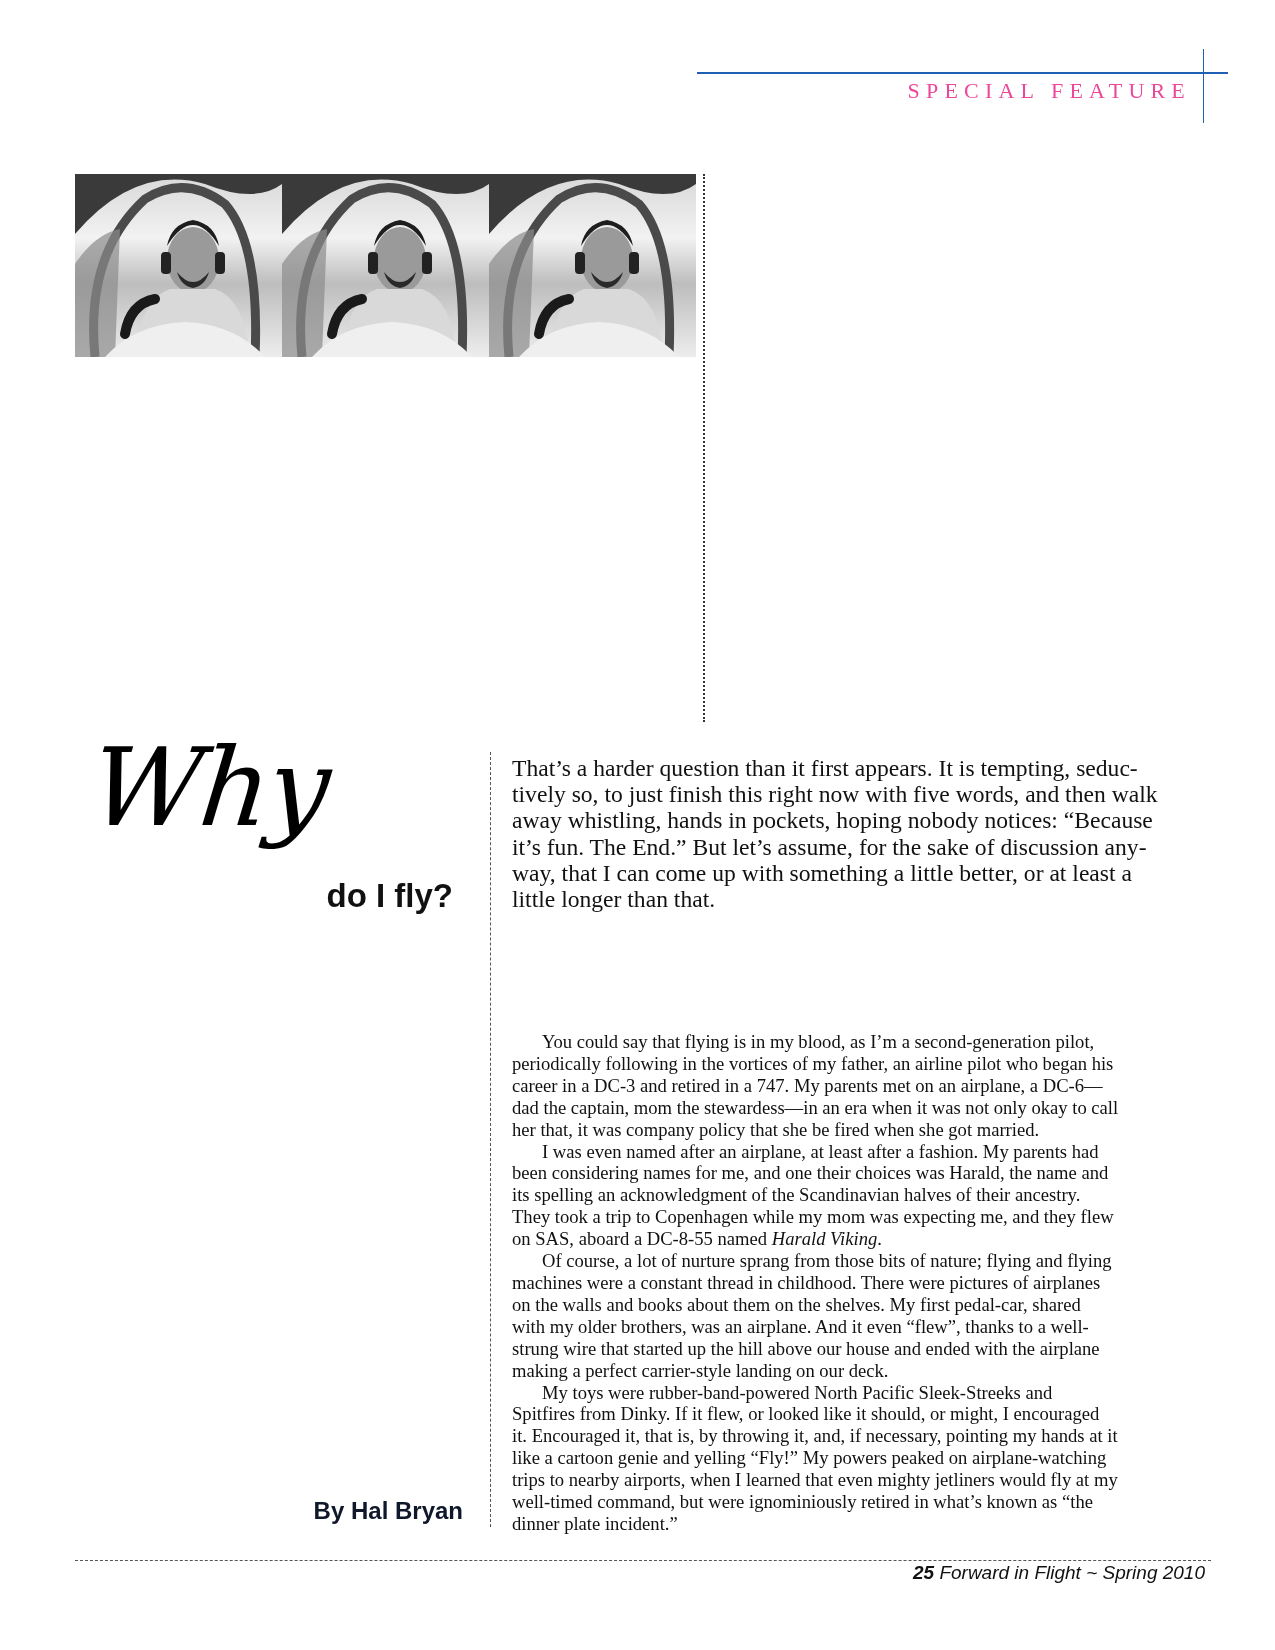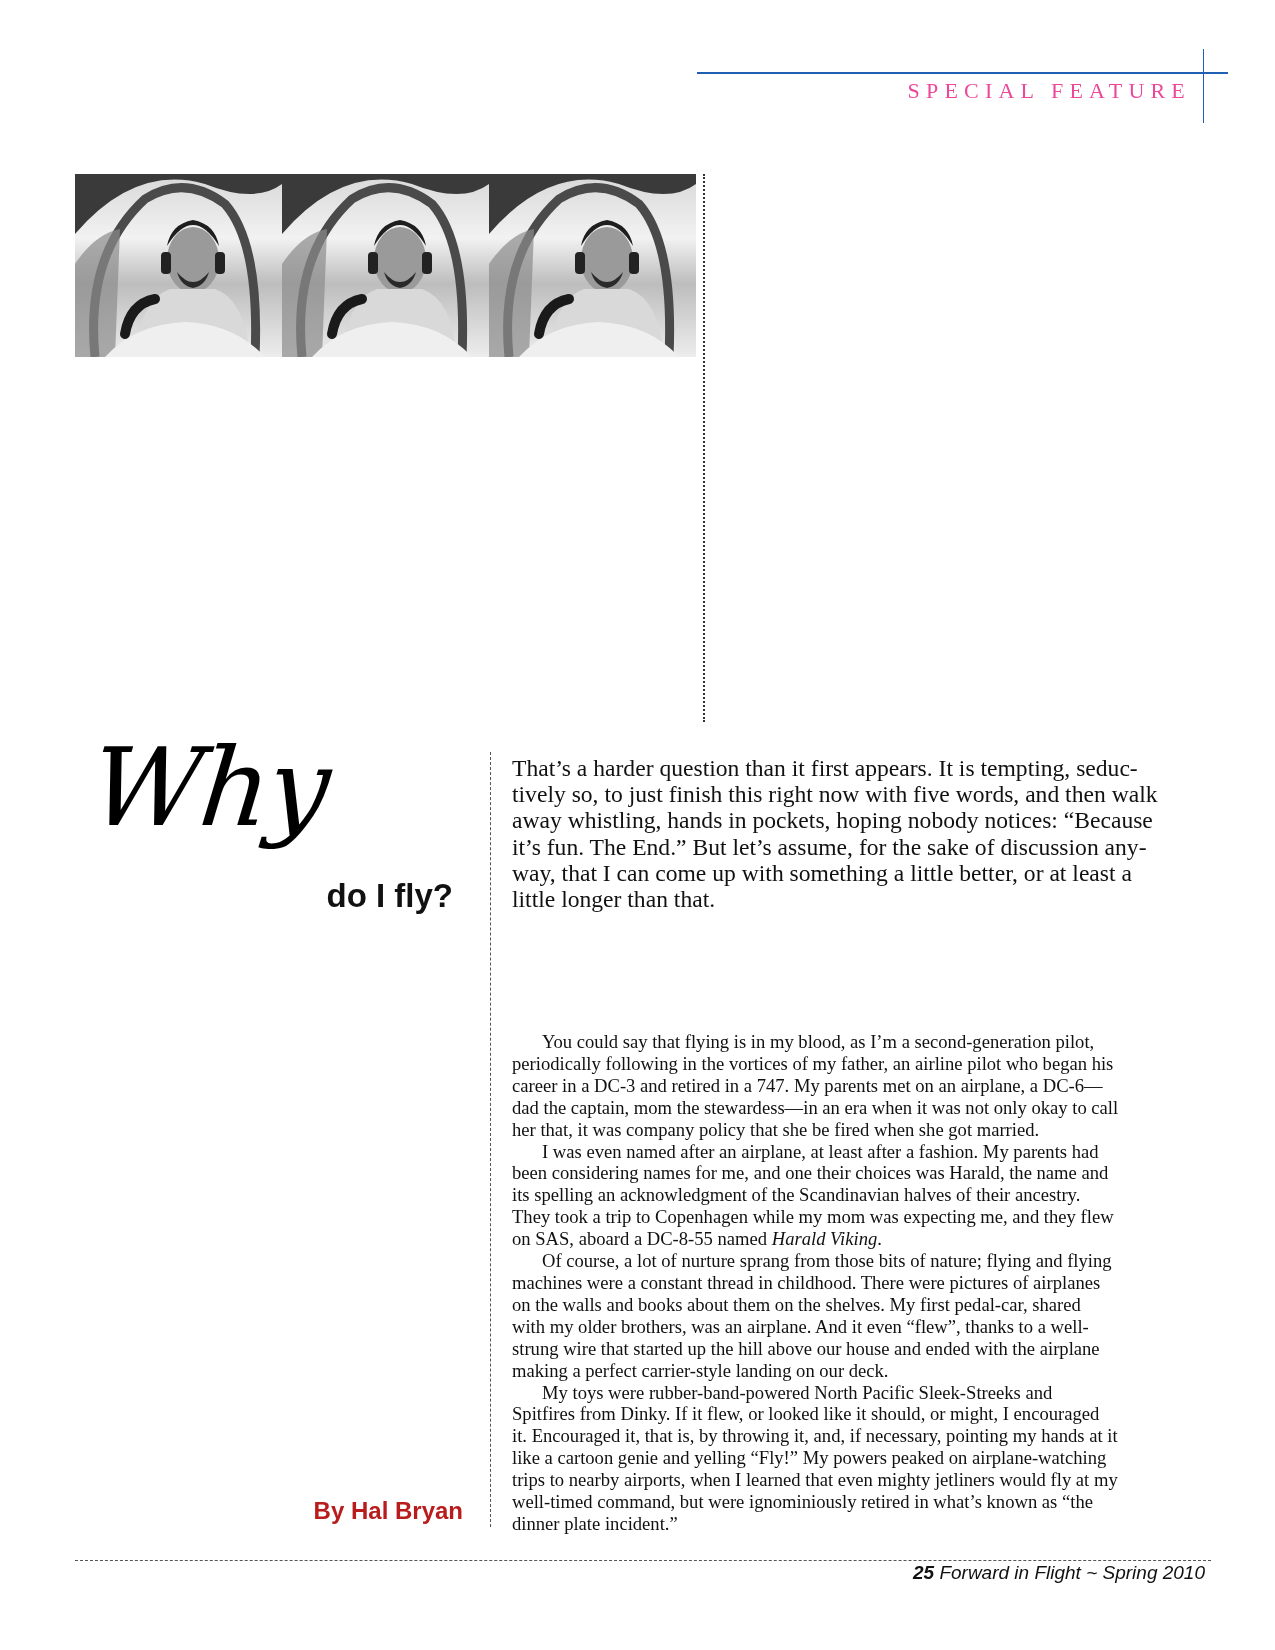--- a/index.html
+++ b/index.html
@@ -29,21 +29,21 @@
       color: #000; letter-spacing: -2px; transform: skewX(-6deg);
     }
     .title-sub {
       position: absolute; right: 822px; top: 876px;
       font-family: "Liberation Sans", sans-serif; font-weight: bold; font-size: 33px; line-height: 40px;
       color: #111; white-space: nowrap;
     }
     .byline {
       position: absolute; right: 812px; top: 1496px;
       font-family: "Liberation Sans", sans-serif; font-weight: bold; font-size: 24px; line-height: 30px;
-      color: #b91c1c; white-space: nowrap;
+      color: #0f172a; white-space: nowrap;
     }
 
     .col-divider {
       position: absolute; left: 490px; top: 752px; width: 0; height: 775px;
       border-left: 1px dashed #555;
     }
 
     .intro {
       position: absolute; left: 512px; top: 755px; width: 696px;
       font-family: "Liberation Serif", serif; font-size: 23.6px; line-height: 26.2px; color: #111;

